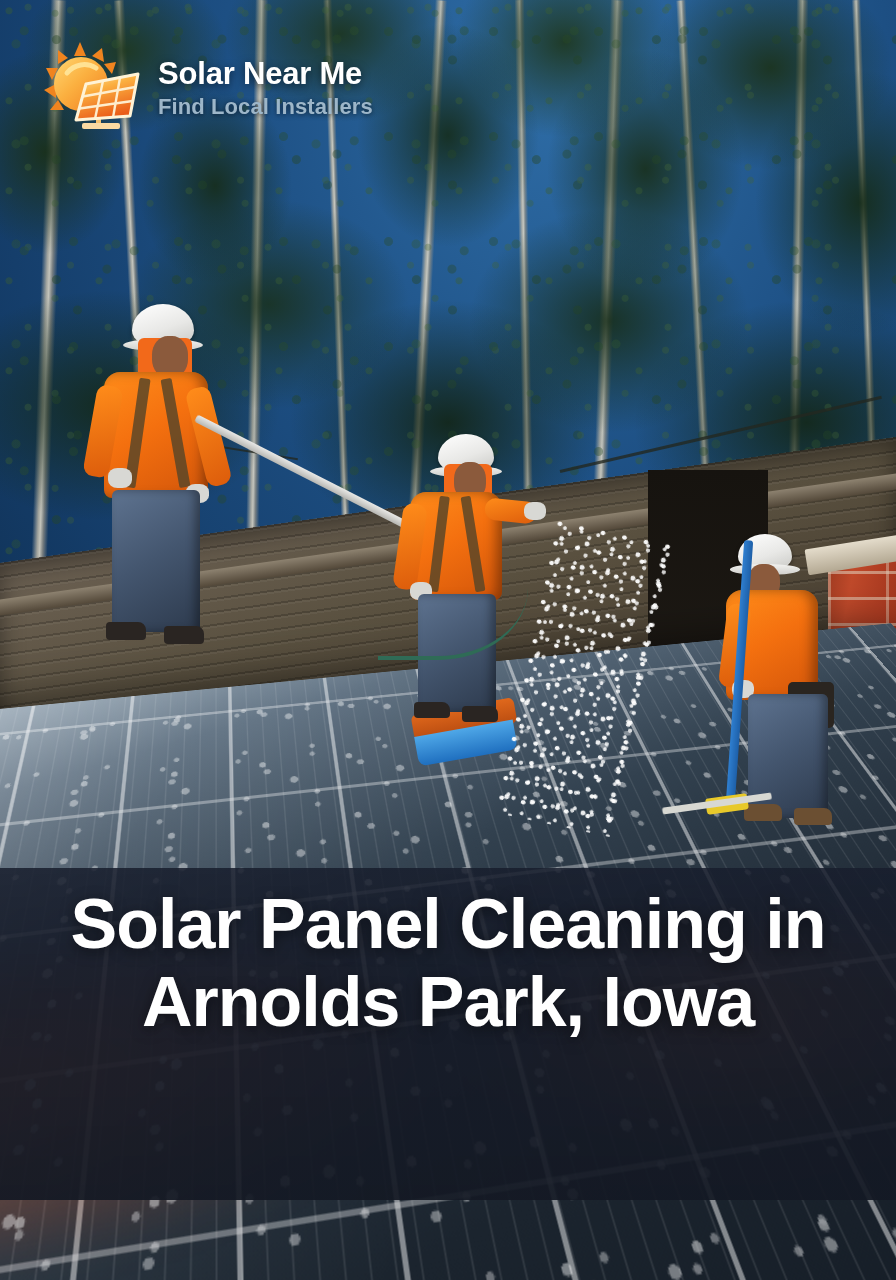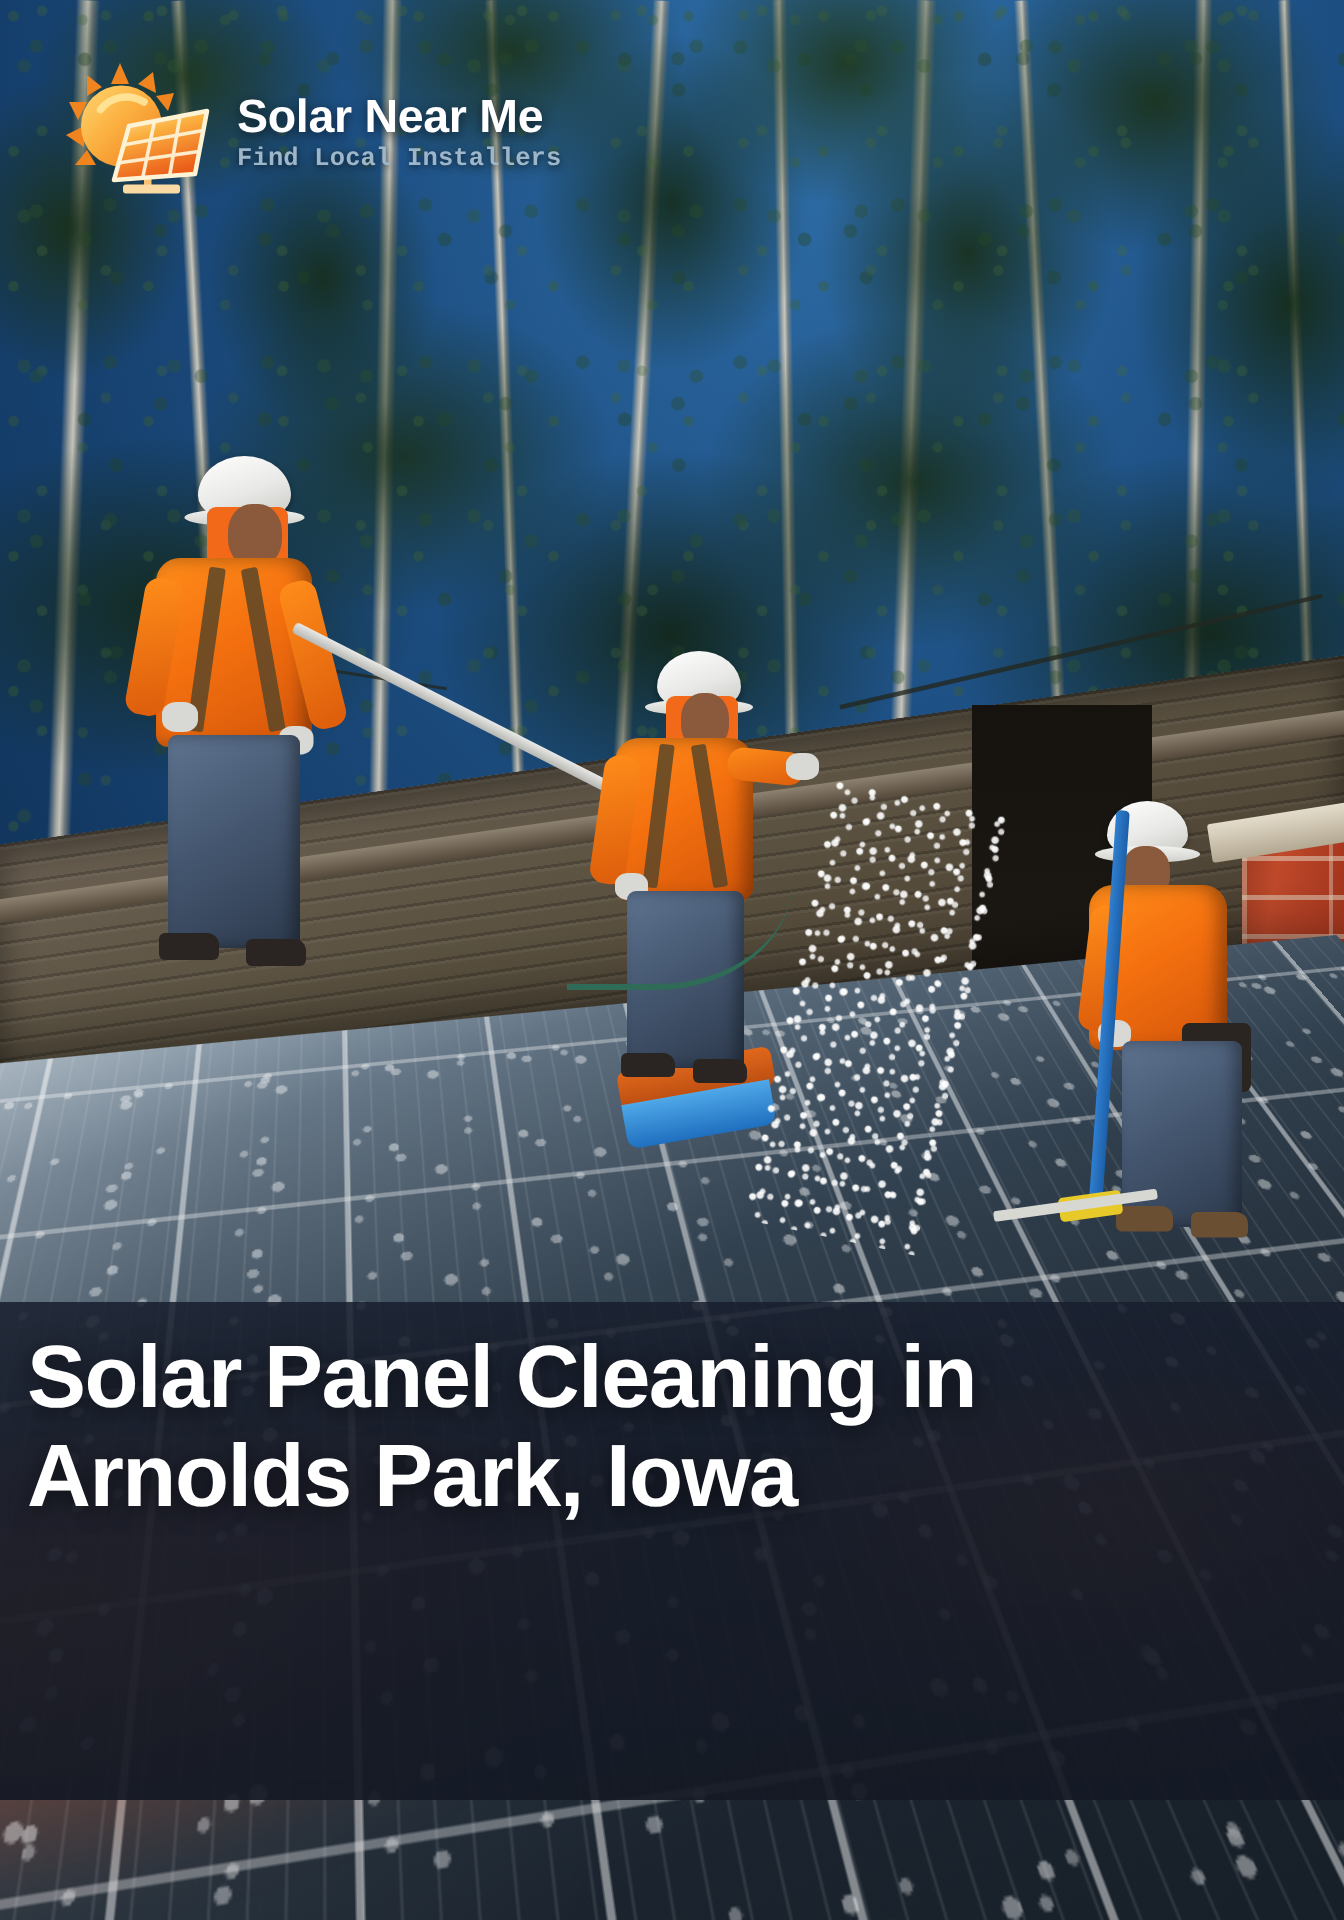--- a/index.html
+++ b/index.html
@@ -209,35 +209,34 @@
 
   
   .logo{ position:absolute; left:40px; top:40px; display:flex; align-items:center; gap:14px; z-index:6; }
   .logo-mark{ position:relative; width:104px; height:96px; flex:0 0 auto; }
   .logo-text{ display:flex; flex-direction:column; justify-content:center; padding-top:2px; }
   .logo-title{
     font-size:31px; font-weight:700; color:#ffffff; letter-spacing:-.2px; line-height:1.05;
     text-shadow:0 2px 8px rgba(0,0,0,.55);
   }
   .logo-sub{
-    font-size:17px; font-weight:700; color:#9db6c9; letter-spacing:.1px; margin-top:3px;
+    font-size:22px; font-weight:700; color:#9db6c9; letter-spacing:.1px; margin-top:3px;
     text-shadow:0 1px 5px rgba(0,0,0,.55);
-    font-family:Liberation Mono, monospace;
   }
 
   
   .overlay{
     position:absolute; left:0; top:868px; width:100%; height:332px;
     background:linear-gradient(180deg, rgba(24,30,45,.86) 0%, rgba(22,27,40,.90) 38%, rgba(20,25,36,.93) 100%);
     z-index:4;
   }
   .headline{
     position:absolute; left:0; top:885px; width:100%; z-index:5;
-    color:#fff;
-    font-size:59px; font-weight:700; line-height:1.12; letter-spacing:-1px;
+    text-align:center; color:#fff;
+    font-size:70px; font-weight:700; line-height:1.12; letter-spacing:-1px;
     padding:0 18px;
     text-shadow:0 3px 14px rgba(0,0,0,.5);
   }
 
   
   .cta{
     position:absolute; left:0; bottom:0; width:896px; height:82px;
     background:#f59c14; z-index:7;
     display:flex; align-items:center; justify-content:center;
   }

